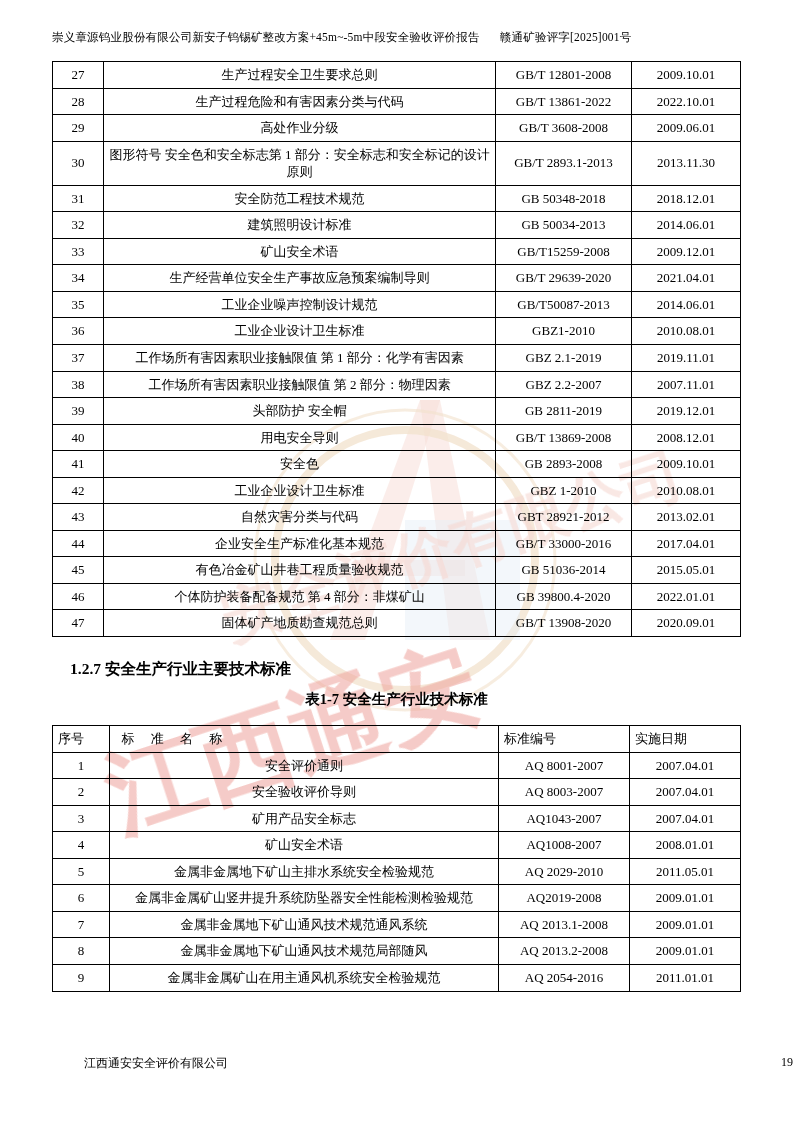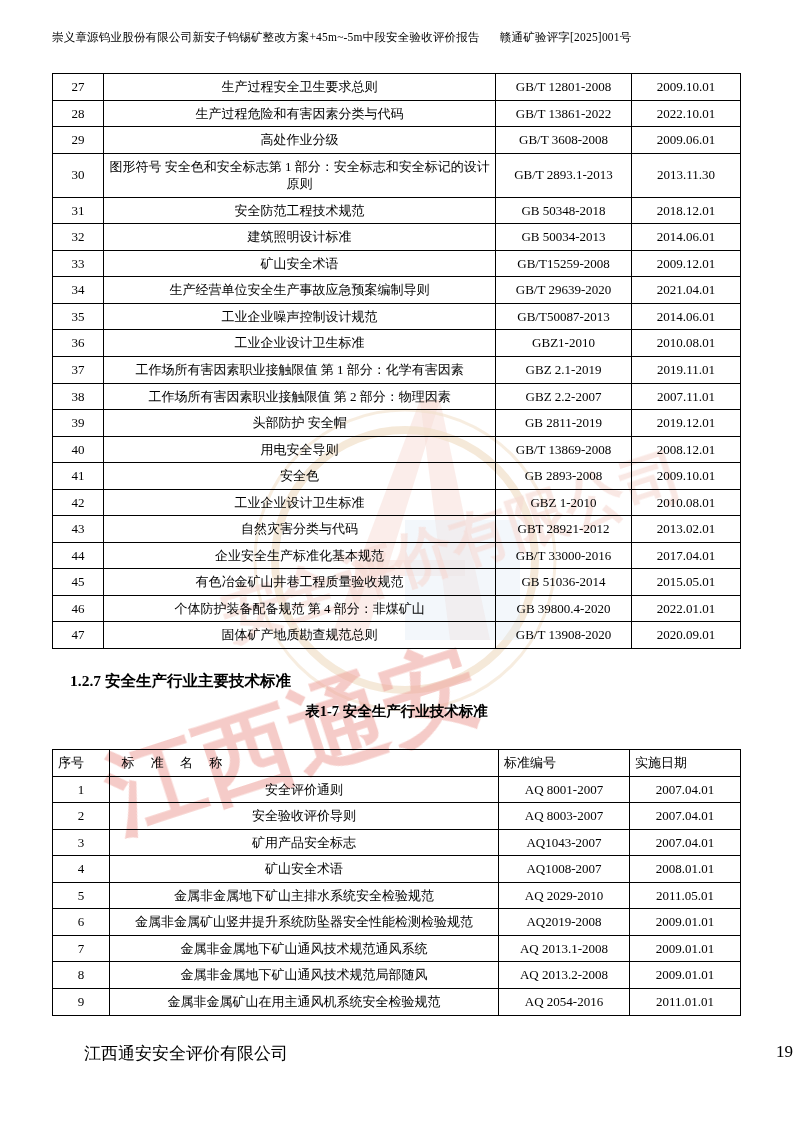--- a/index.html
+++ b/index.html
@@ -44,21 +44,21 @@
     white-space: nowrap;
   }
   .doc-header .h-gap { display: inline-block; width: 14px; }
 
   
   table.doc-table {
     position: relative;
     z-index: 2;
     border-collapse: collapse;
     width: 100%;
-    margin-top: 28px;
+    margin-top: 16px;
     table-layout: fixed;
     background: transparent;
   }
   table.doc-table td {
     border: 1px solid #000;
     font-size: 13px;
     padding: 4px 5px;
     line-height: 1.35;
     vertical-align: middle;
     background: transparent;
@@ -94,23 +94,23 @@
     text-align: center;
     font-size: 14.5px;
     font-weight: bold;
     margin: 10px 0 4px 0;
   }
 
   
   .doc-footer {
     position: absolute;
     left: 0; right: 0;
-    bottom: 60px;
-    z-index: 2;
-    font-size: 17px;
+    bottom: 52px;
+    z-index: 2;
+    font-size: 12px;
     padding-left: 40px;
   }
   .doc-footer .f-left {
     position: absolute;
     left: 84px;
     top: 0;
   }
   .doc-footer .f-center {
     text-align: right;
     width: 100%;

